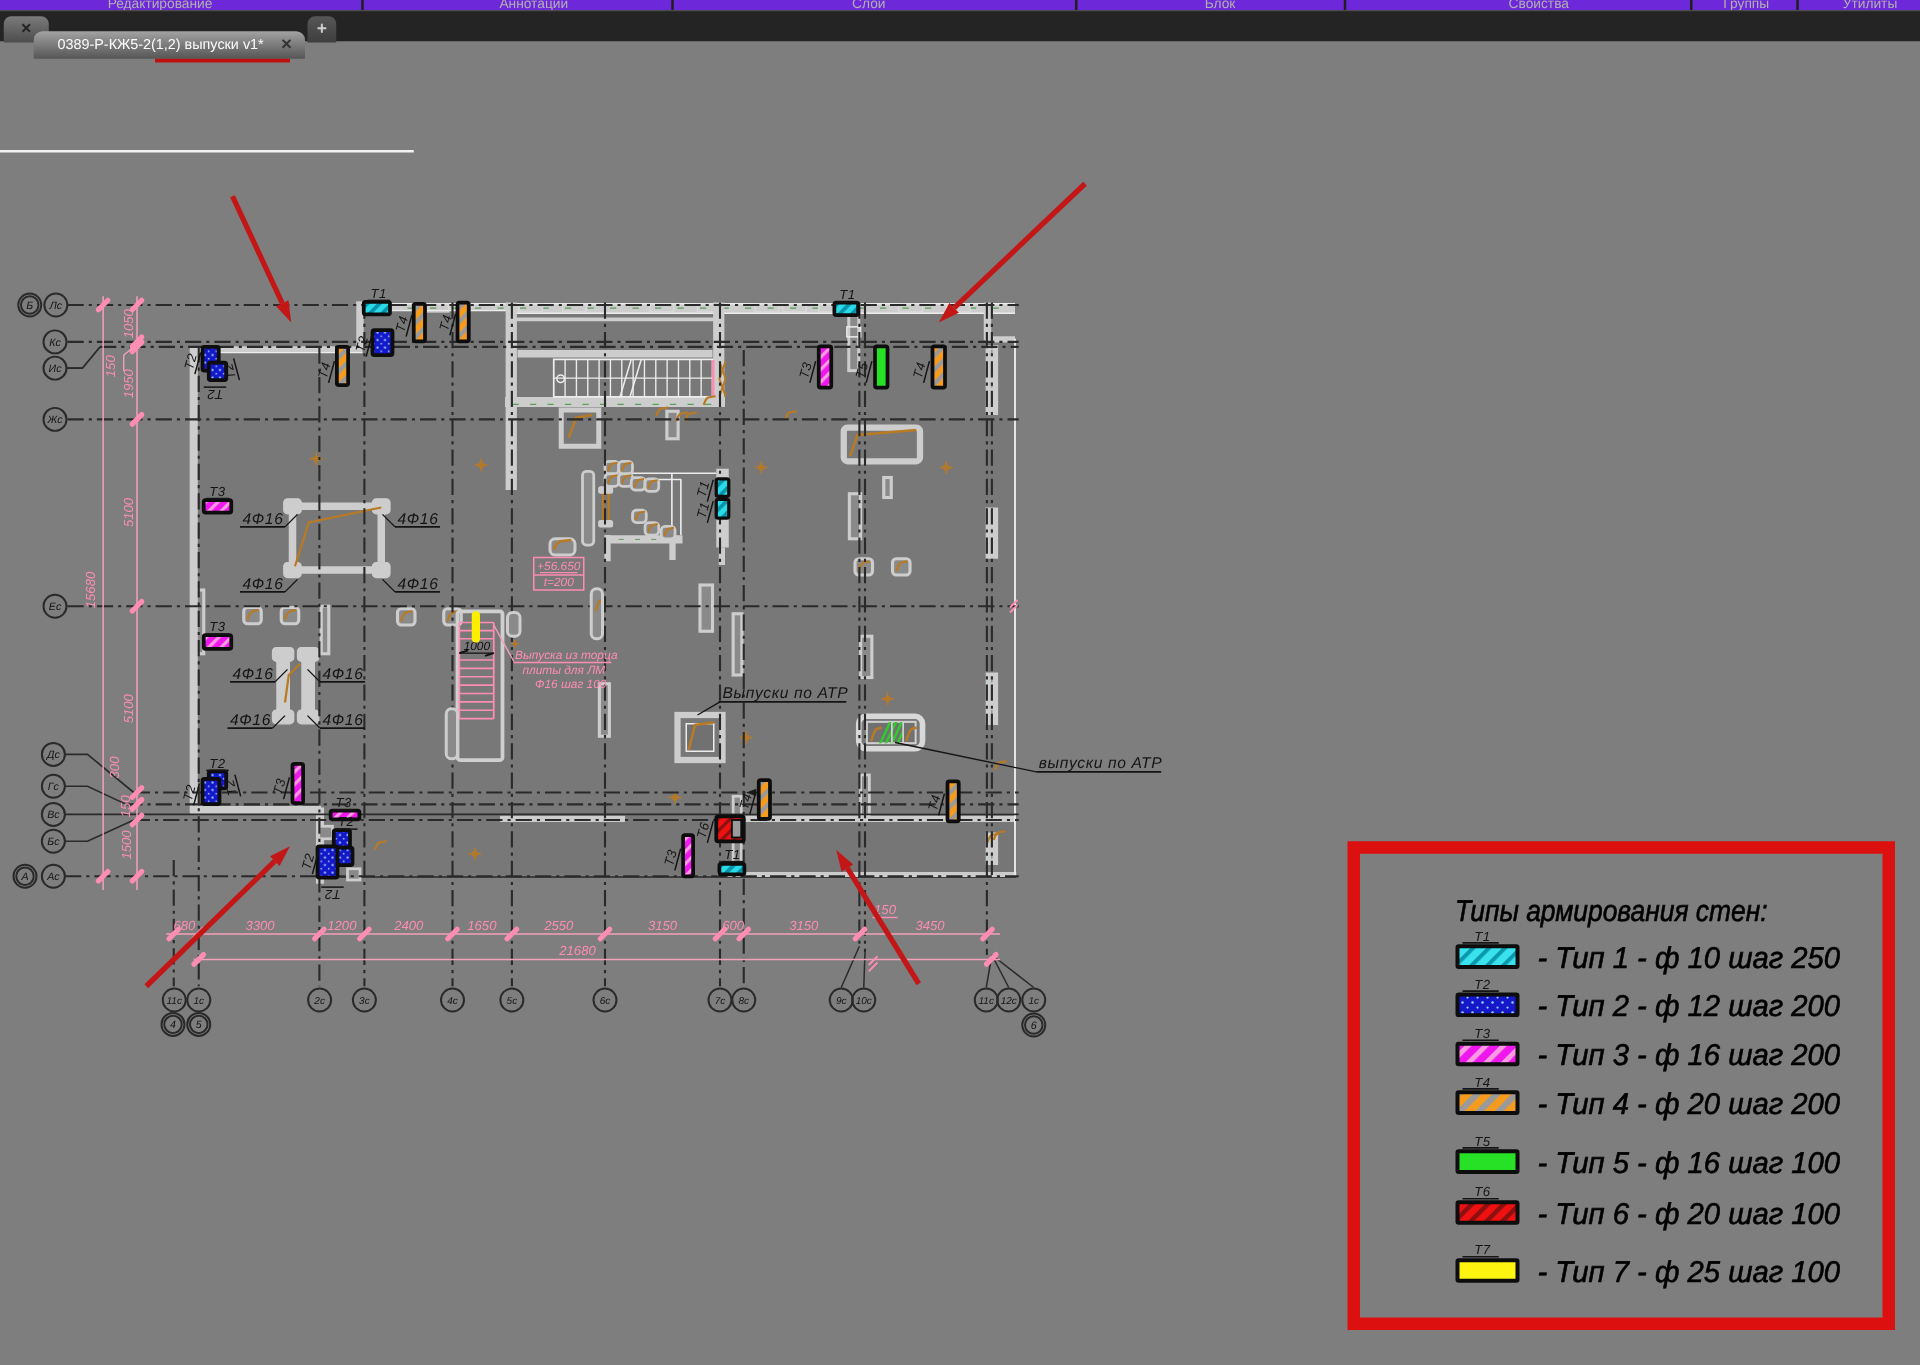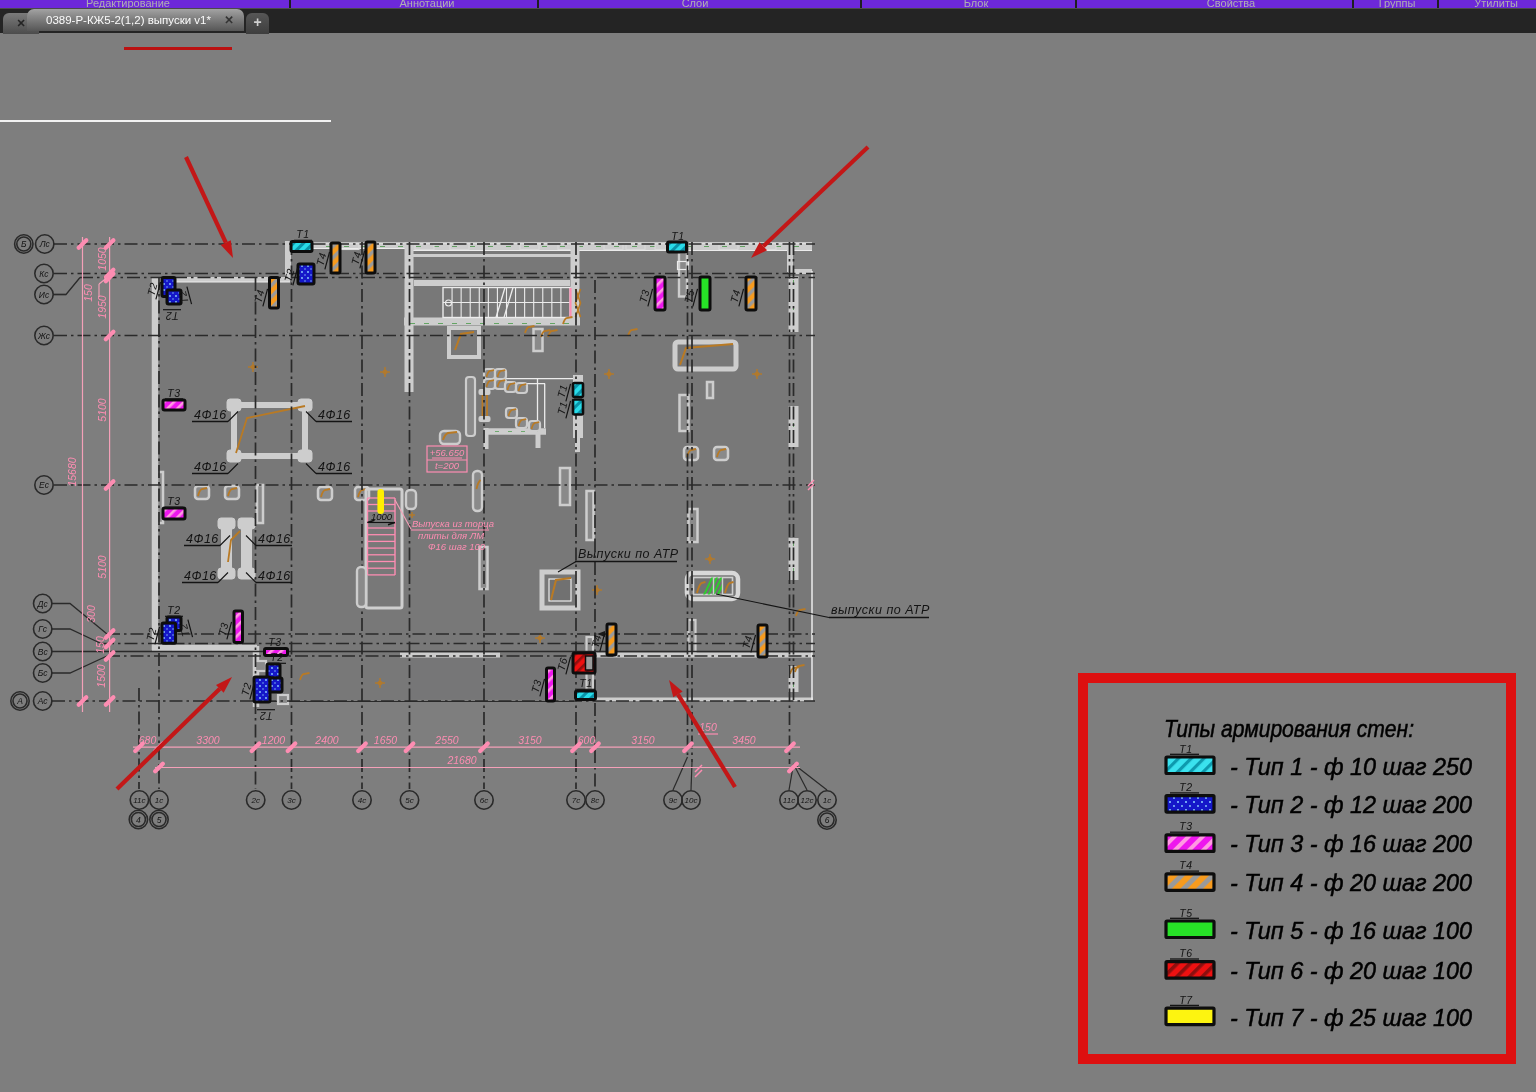--- a/index.html
+++ b/index.html
@@ -3,21 +3,21 @@
 <style>
 html,body{margin:0;padding:0;width:1536px;height:1092px;overflow:hidden;background:#7e7e7e;
 font-family:"Liberation Sans",sans-serif;}
 #ribbon{position:absolute;left:0;top:0;width:1536px;height:8px;background:#6d28d9;overflow:hidden;
 color:#b0b0b0;font-size:11px;line-height:11px;}
 #tabbar{position:absolute;left:0;top:8px;width:1536px;height:25px;background:#242424;
 border-top:1px solid #4b4b4b;box-sizing:border-box;}
 #xtab{position:absolute;left:3px;top:4px;width:36px;height:21px;border-radius:6px 6px 0 0;
 background:linear-gradient(#7b7b7b,#4c4c4c);color:#242424;font-weight:bold;font-size:11px;
 text-align:center;line-height:20px;}
-#atab{position:absolute;left:27px;top:0;width:217px;height:22px;border-radius:7px 7px 0 0;
+#atab{position:absolute;left:27px;top:16px;width:217px;height:22px;border-radius:7px 7px 0 0;
 background:linear-gradient(#a3a3a3,#8a8a8a 30%,#565656);color:#fbfbfb;font-size:11.5px;
 line-height:22px;padding-left:19px;box-sizing:border-box;white-space:nowrap;}
 #atab .x{position:absolute;right:10px;top:0;color:#333;font-weight:bold;}
 #ptab{position:absolute;left:246px;top:4px;width:23px;height:21px;border-radius:6px 6px 0 0;
 background:linear-gradient(#565656,#3e3e3e);color:#cfcfcf;font-size:14px;font-weight:bold;
 text-align:center;line-height:19px;}
 #redline{position:absolute;left:124px;top:47px;width:108px;height:3px;background:#bb1111;}
 #whline{position:absolute;left:0;top:120px;width:331px;height:2px;background:#f2f2f2;}
 svg{position:absolute;left:0;top:0;}
 </style></head>

